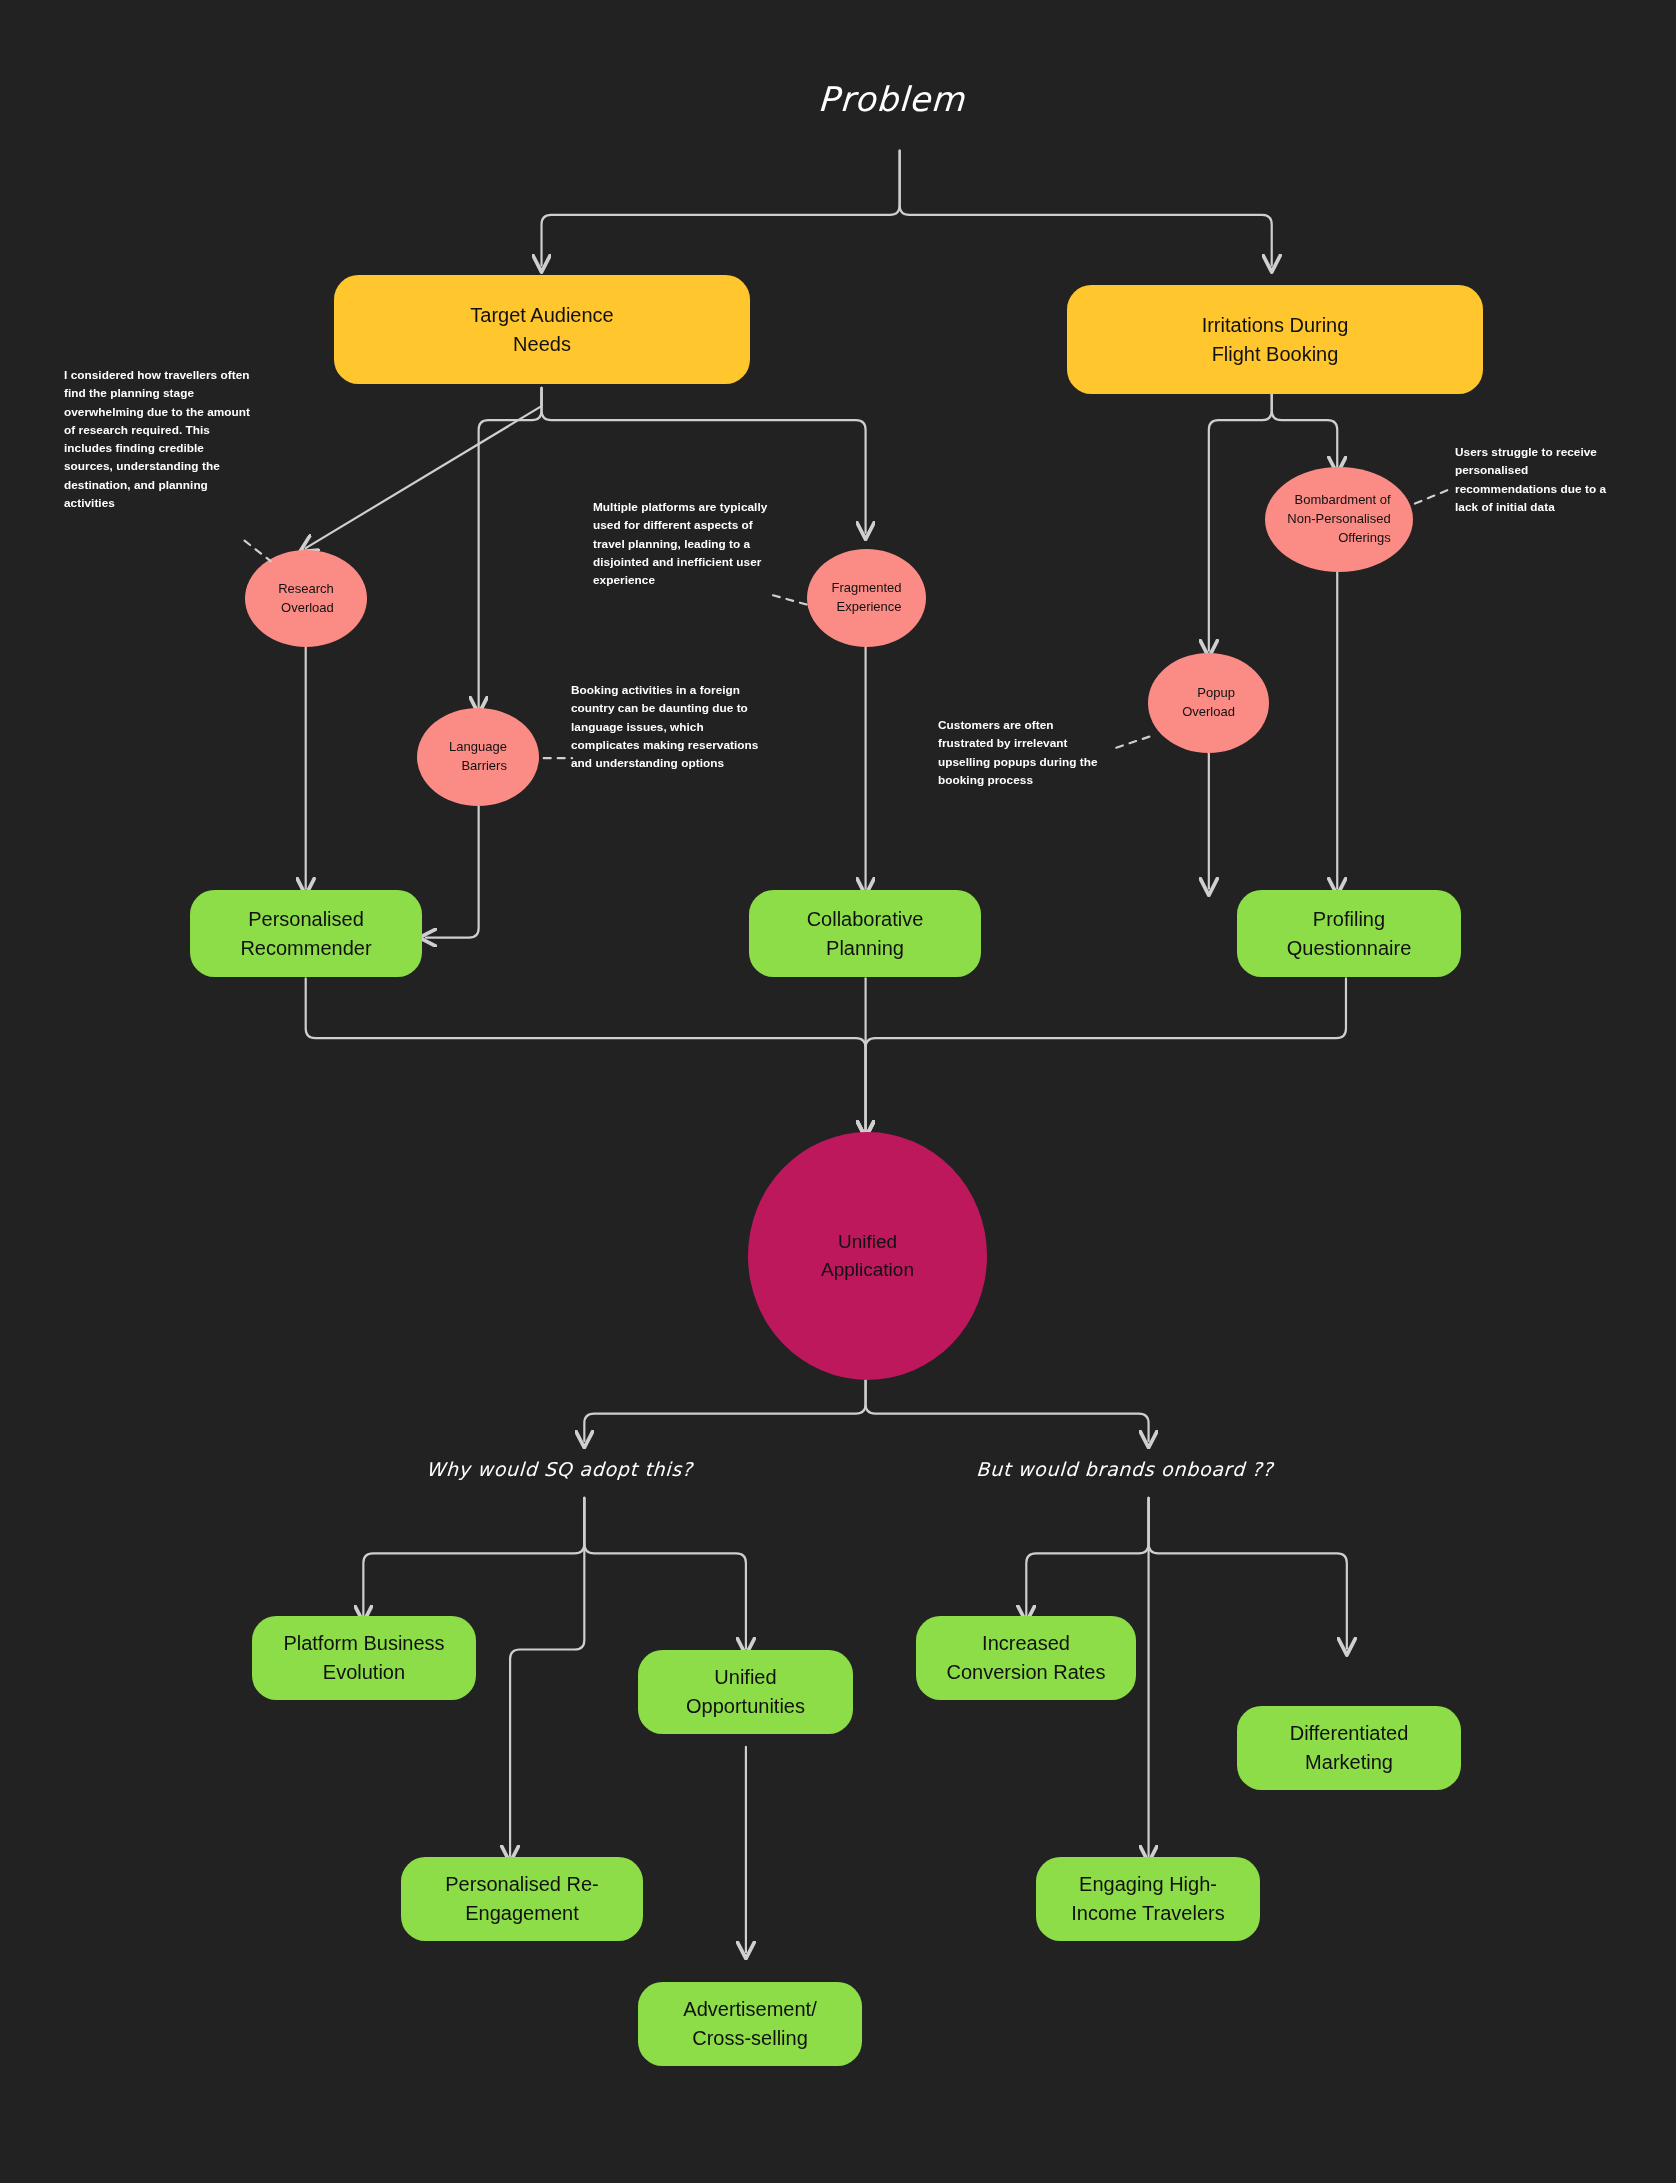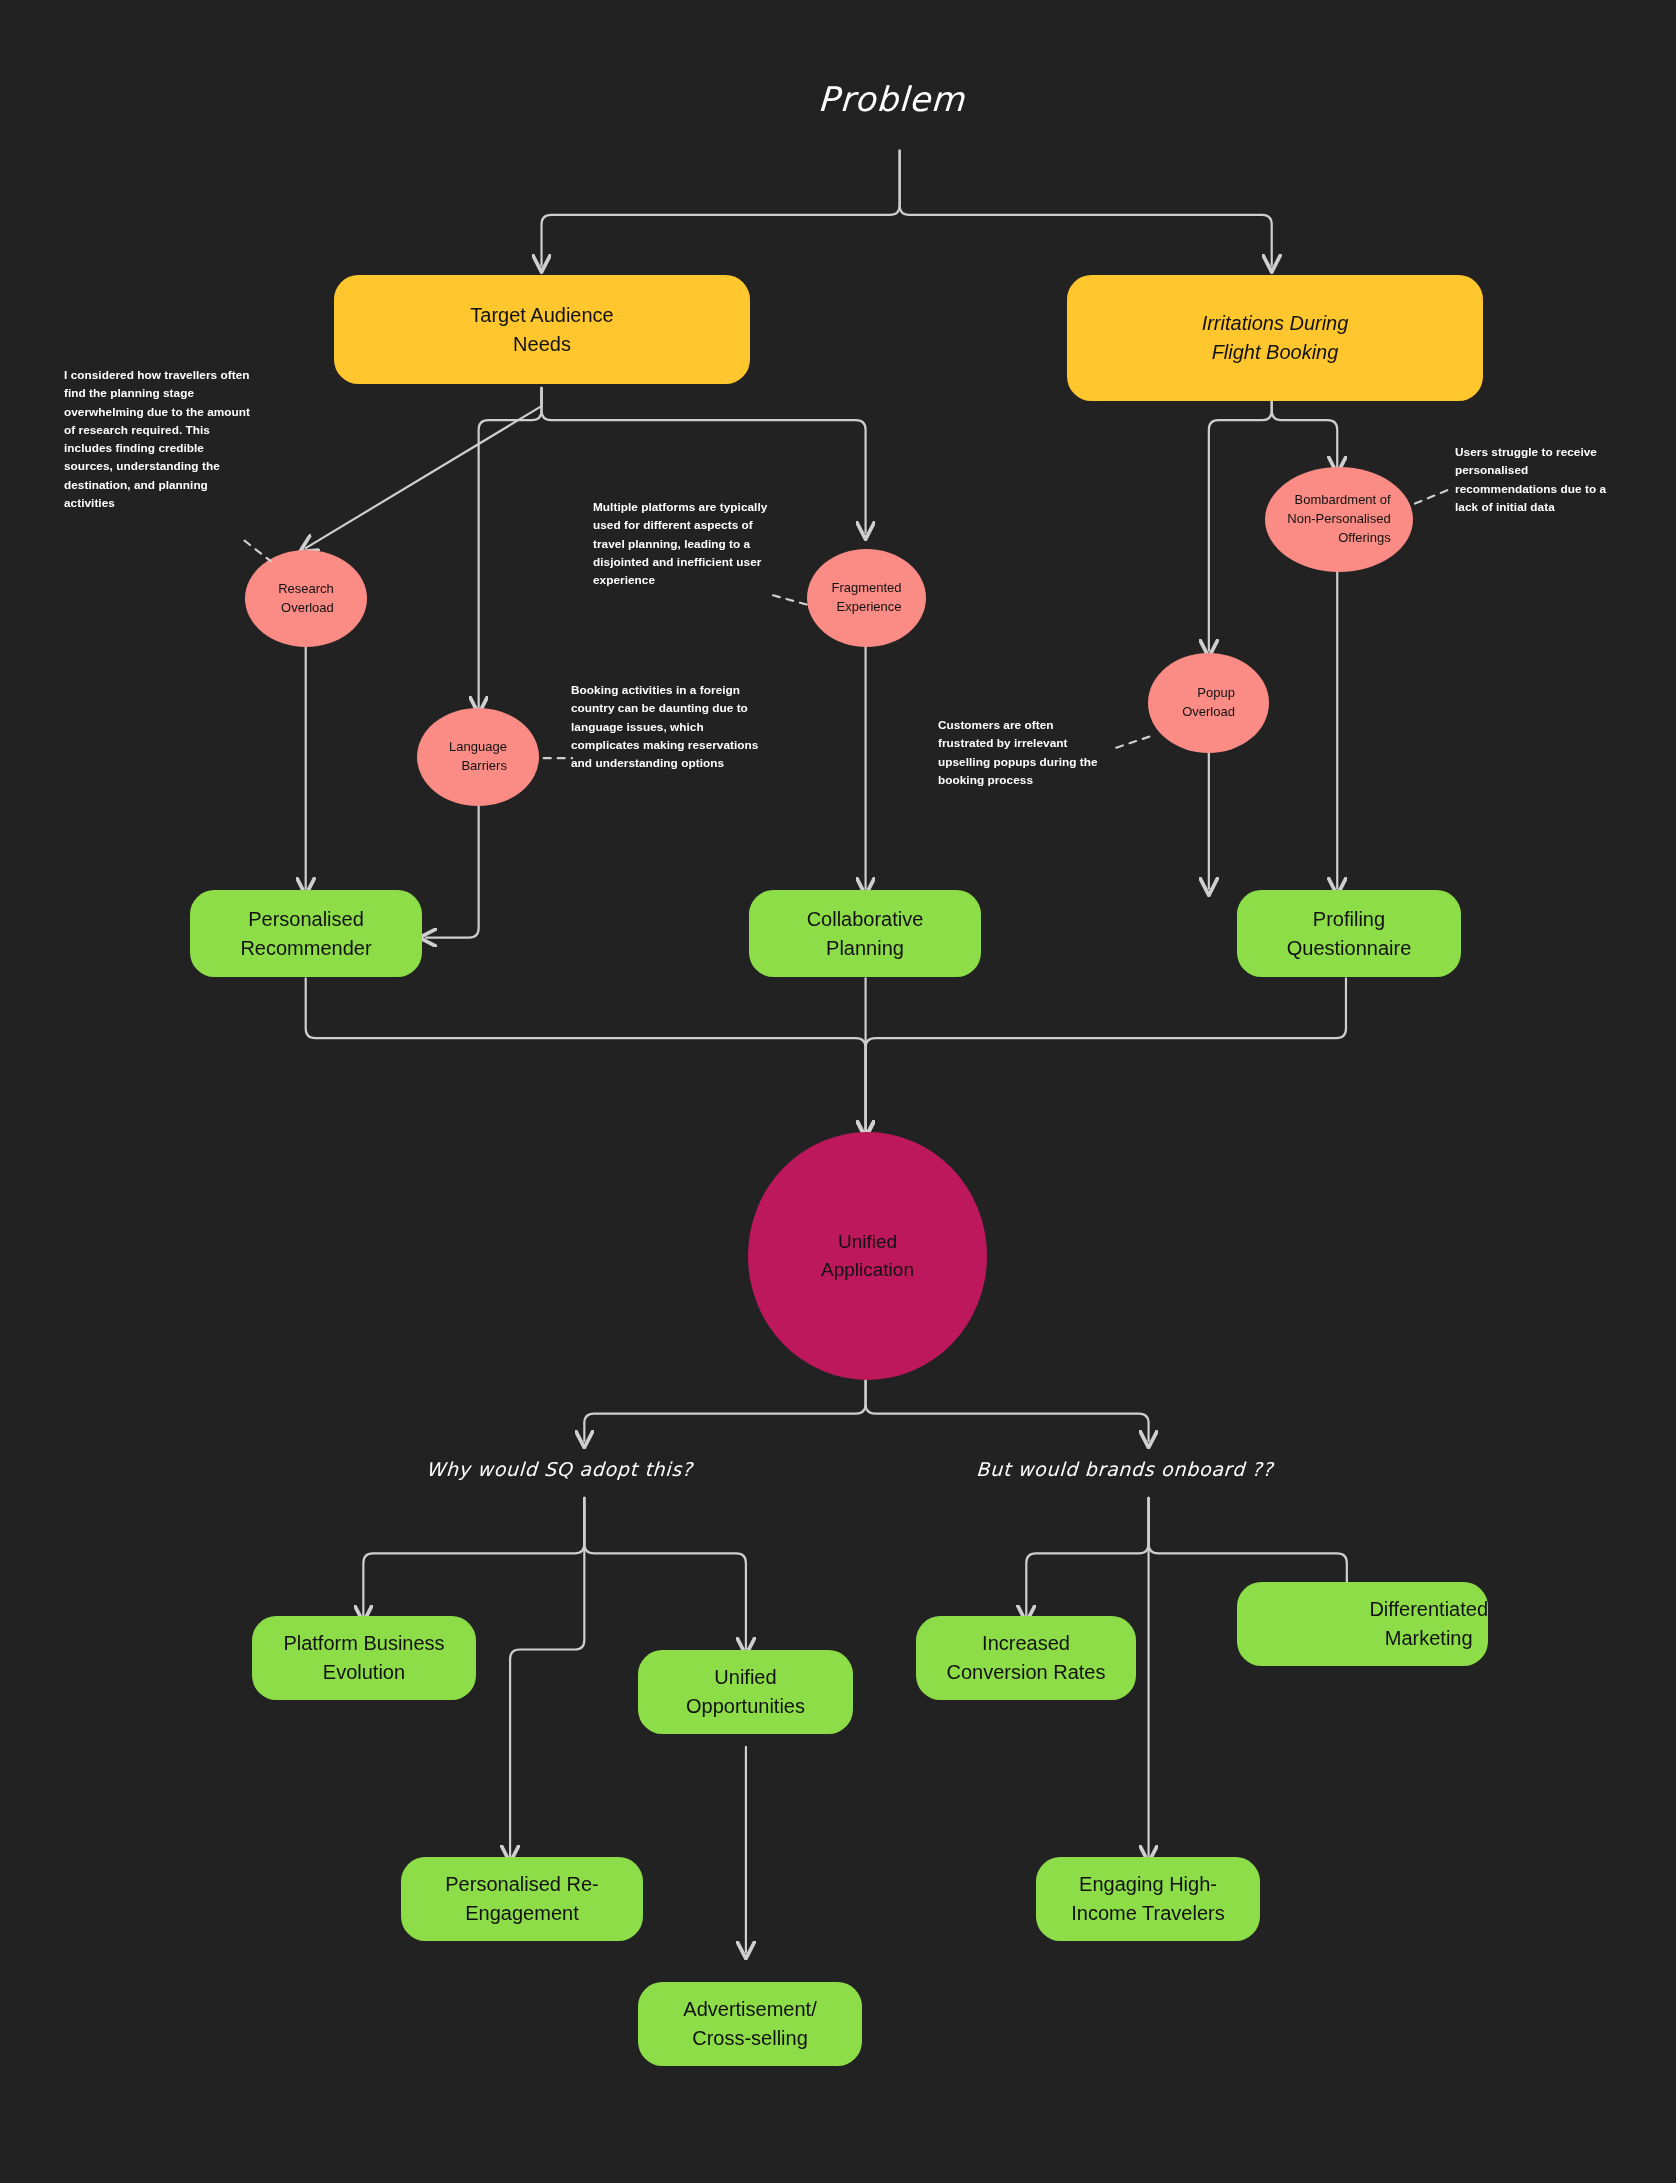--- a/index.html
+++ b/index.html
@@ -76,21 +76,21 @@
       <path d="M2630,3430 L2630,3535 Q2630,3557 2652,3557 L3062,3557 Q3084,3557 3084,3579 L3084,3775"></path>
     </g>
   </svg>
 
   <div class="script title" style="left:821px;top:79px;">Problem</div>
 
   <div class="node rbox yellow" style="left:334px;top:275px;width:416px;height:109px;justify-content:center;">
     <span style="white-space:pre-line">Target Audience
 Needs</span>
   </div>
-  <div class="node rbox yellow" style="left:1067px;top:275px;width:416px;height:126px;font-style:italic;">
+  <div class="node rbox yellow" style="left:1067px;top:285px;width:416px;height:109px;">
     <span style="white-space:pre-line">Irritations During
 Flight Booking</span>
   </div>
 
   <div class="node pink" style="left:245px;top:550px;width:122px;height:97px;">
     <span style="white-space:pre-line">Research
 Overload</span>
   </div>
   <div class="node pink" style="left:417px;top:708px;width:122px;height:98px;">
     <span style="white-space:pre-line">Language
@@ -161,21 +161,21 @@
   </div>
   <div class="node rbox green" style="left:638px;top:1982px;width:224px;height:84px;">
     <span style="white-space:pre-line">Advertisement/
 Cross-selling</span>
   </div>
 
   <div class="node rbox green" style="left:916px;top:1616px;width:220px;height:84px;">
     <span style="white-space:pre-line">Increased
 Conversion Rates</span>
   </div>
-  <div class="node rbox green" style="left:1237px;top:1582px;width:251px;height:84px;justify-content:flex-end;">
+  <div class="node rbox green" style="left:1237px;top:1706px;width:224px;height:84px;">
     <span style="white-space:pre-line">Differentiated
 Marketing</span>
   </div>
   <div class="node rbox green" style="left:1036px;top:1857px;width:224px;height:84px;">
     <span style="white-space:pre-line">Engaging High-
 Income Travelers</span>
   </div>
 
 </div>
 

